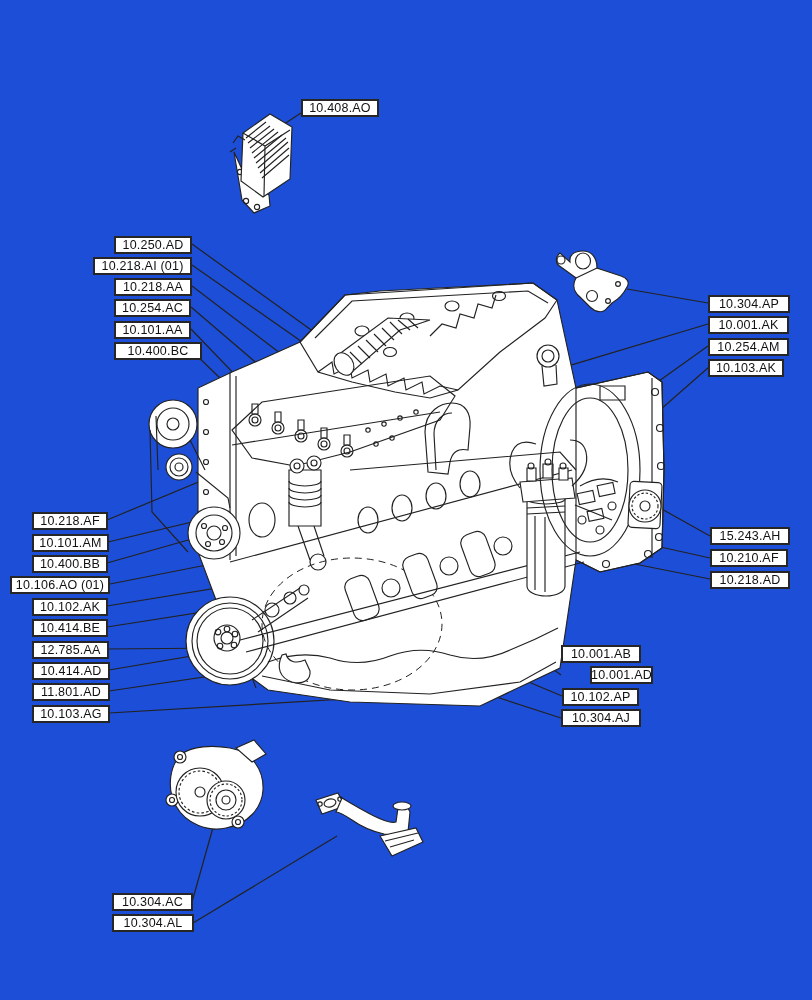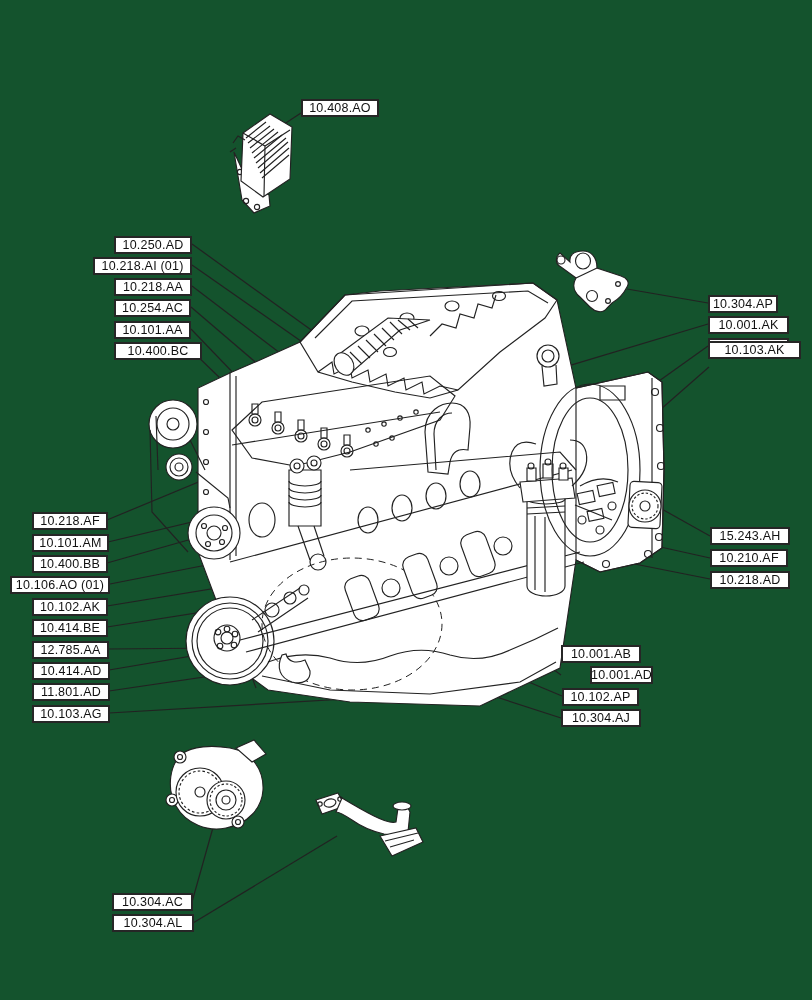--- a/index.html
+++ b/index.html
@@ -1,17 +1,17 @@
 <!DOCTYPE html>
 <html><head>
 <meta charset="utf-8">
 <style>
   html,body{margin:0;padding:0;background:#fff;}
   #stage{
-    position:relative;width:812px;height:1000px;background:#14532d;
+    position:relative;width:812px;height:1000px;background:#1d4ed8;
     font-family:"Liberation Sans", sans-serif;overflow:hidden;
   }
   #art{position:absolute;left:0;top:0;}
   .callout{
     position:absolute;box-sizing:border-box;height:18px;
     background:#ffffff;border:2px solid #262626;
     display:flex;align-items:center;justify-content:center;
     font-size:12.5px;color:#111;white-space:nowrap;letter-spacing:0.2px;
     z-index:5;
   }
@@ -299,24 +299,24 @@
 
   <div class="callout" style="left:301px;top:99px;width:78px">10.408.AO</div>
 
   <div class="callout" style="left:114px;top:236px;width:78px">10.250.AD</div>
   <div class="callout" style="left:93px;top:257px;width:99px">10.218.AI (01)</div>
   <div class="callout" style="left:114px;top:278px;width:78px">10.218.AA</div>
   <div class="callout" style="left:114px;top:299px;width:77px">10.254.AC</div>
   <div class="callout" style="left:114px;top:321px;width:77px">10.101.AA</div>
   <div class="callout" style="left:114px;top:342px;width:88px">10.400.BC</div>
 
-  <div class="callout" style="left:708px;top:295px;width:70px">10.304.AP</div>
+  <div class="callout" style="left:708px;top:295px;width:82px">10.304.AP</div>
   <div class="callout" style="left:708px;top:316px;width:81px">10.001.AK</div>
   <div class="callout" style="left:708px;top:338px;width:81px">10.254.AM</div>
-  <div class="callout" style="left:708px;top:341px;width:93px">10.103.AK</div>
+  <div class="callout" style="left:708px;top:359px;width:76px">10.103.AK</div>
 
   <div class="callout" style="left:32px;top:512px;width:76px">10.218.AF</div>
   <div class="callout" style="left:32px;top:534px;width:77px">10.101.AM</div>
   <div class="callout" style="left:32px;top:555px;width:76px">10.400.BB</div>
   <div class="callout" style="left:10px;top:576px;width:100px">10.106.AO (01)</div>
   <div class="callout" style="left:32px;top:598px;width:76px">10.102.AK</div>
   <div class="callout" style="left:32px;top:619px;width:76px">10.414.BE</div>
   <div class="callout" style="left:32px;top:641px;width:77px">12.785.AA</div>
   <div class="callout" style="left:32px;top:662px;width:78px">10.414.AD</div>
   <div class="callout" style="left:32px;top:683px;width:78px">11.801.AD</div>

